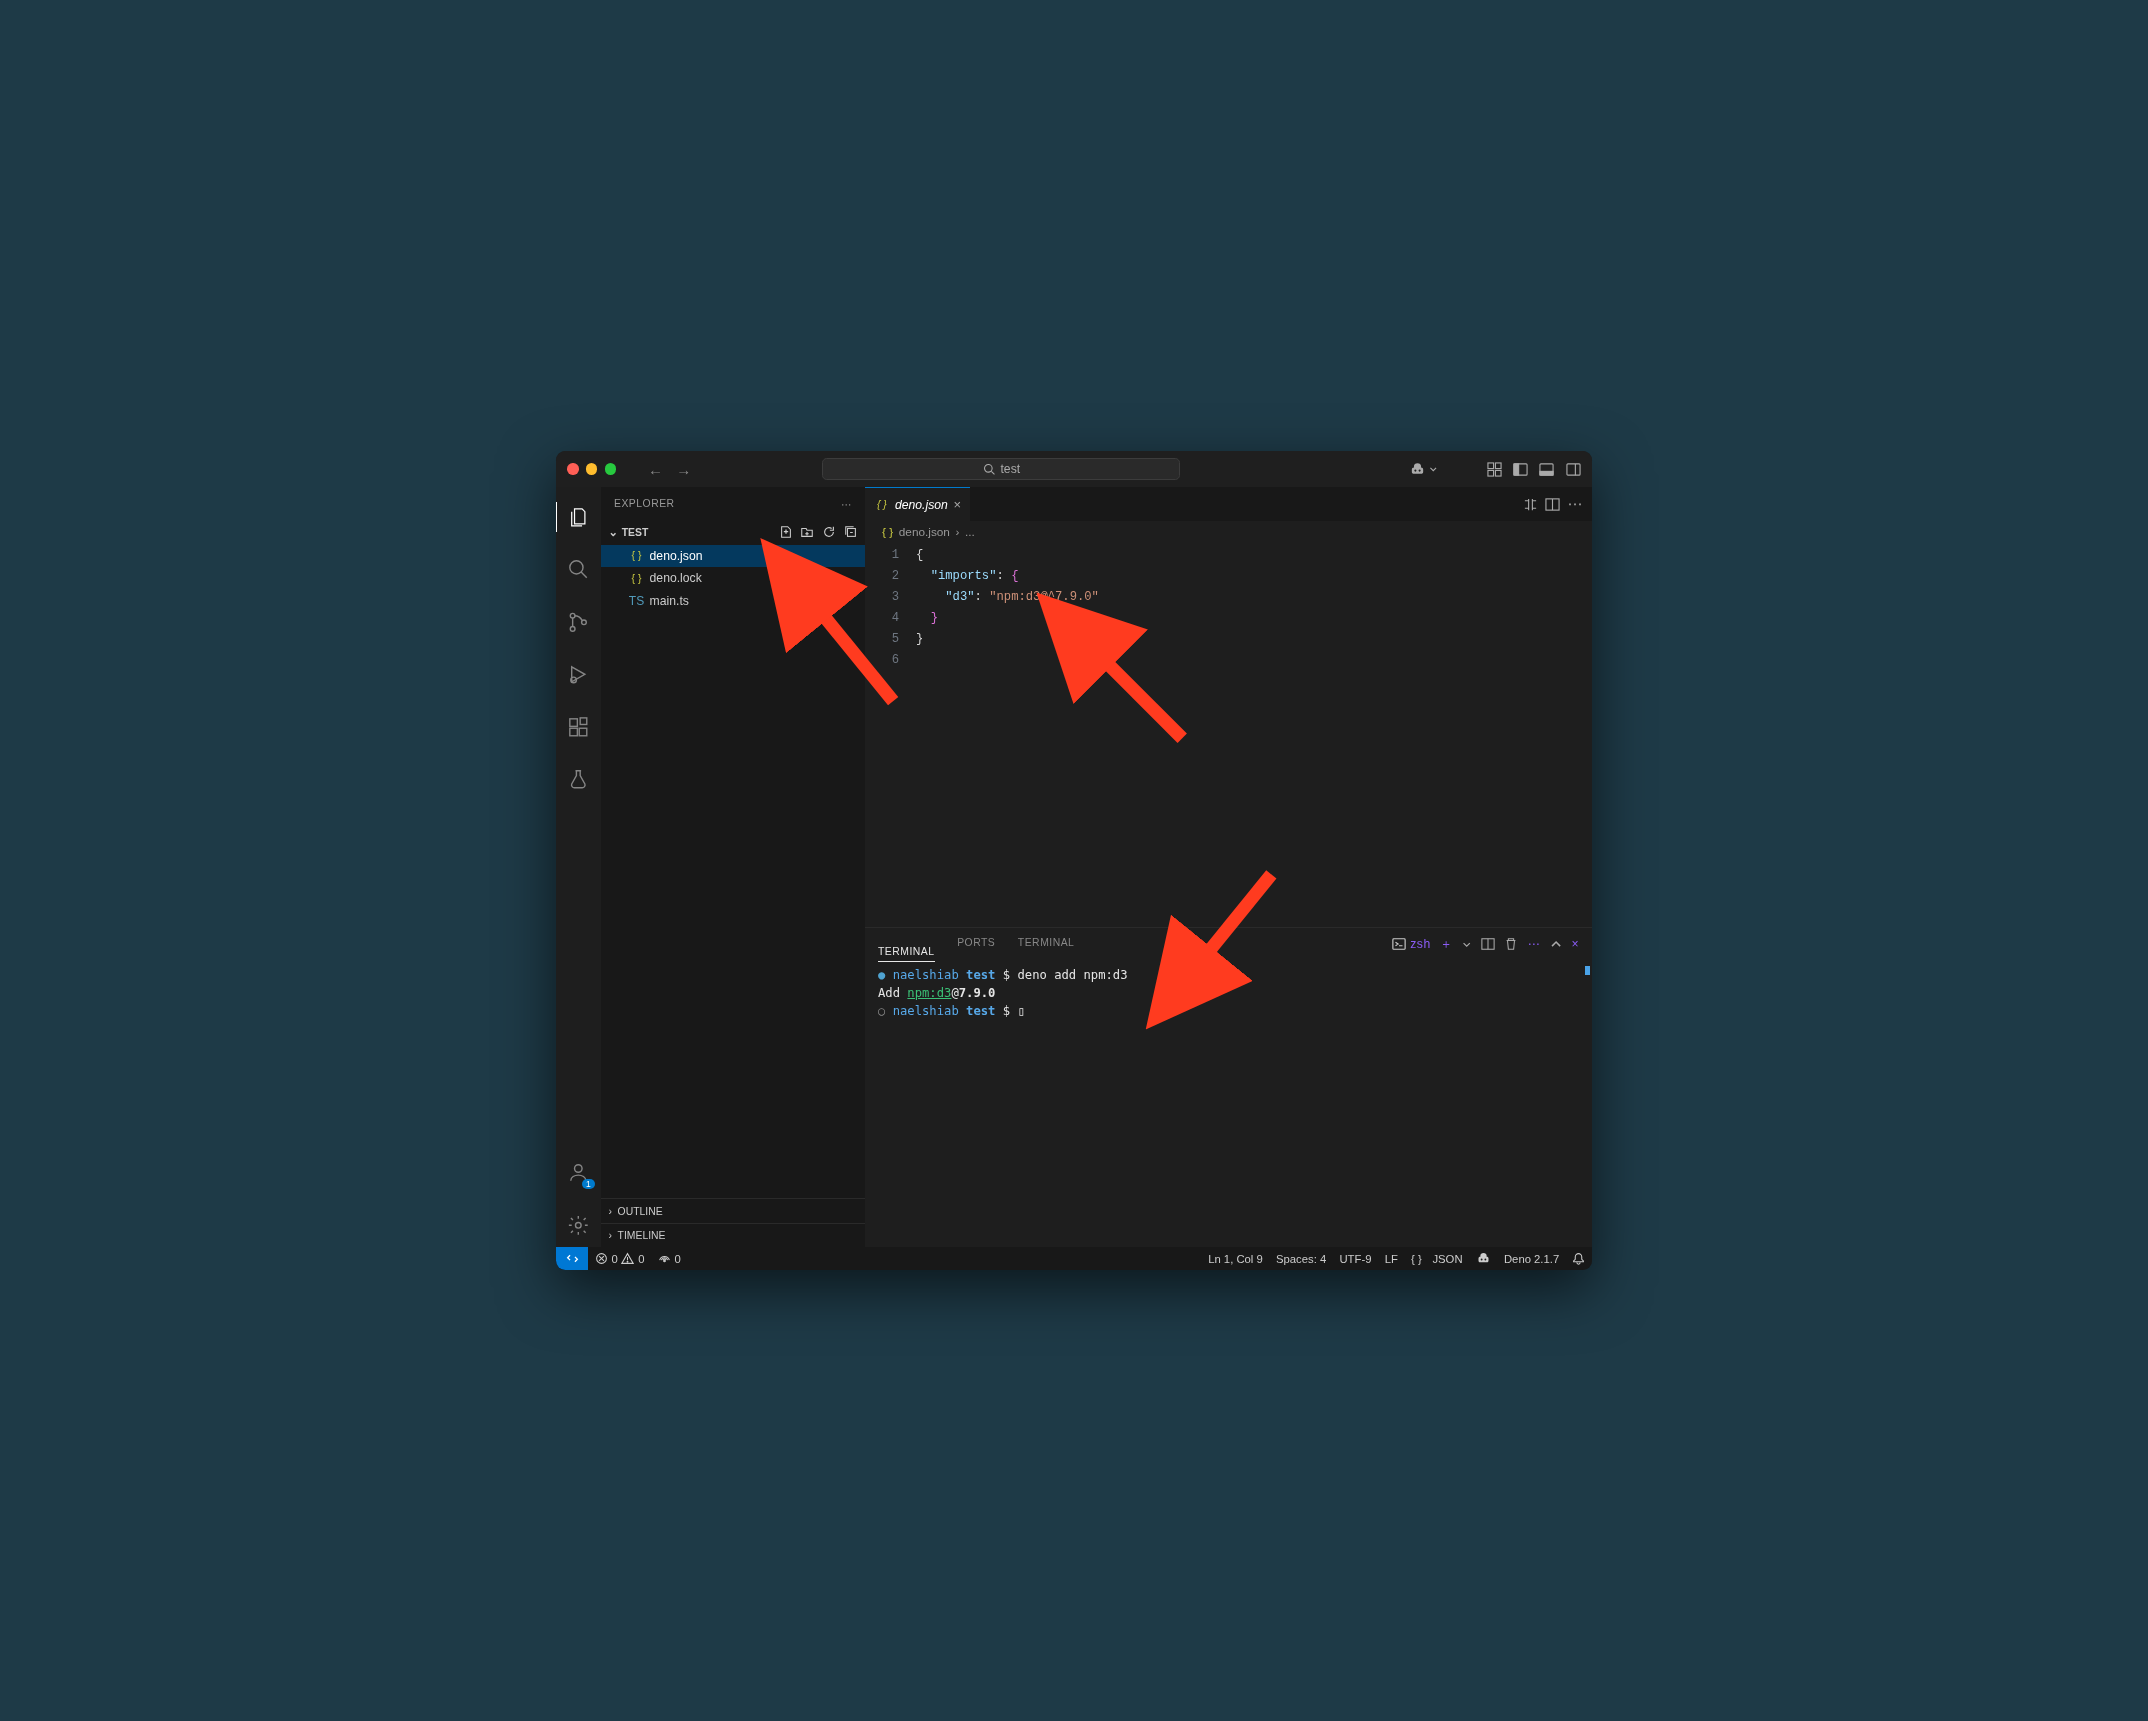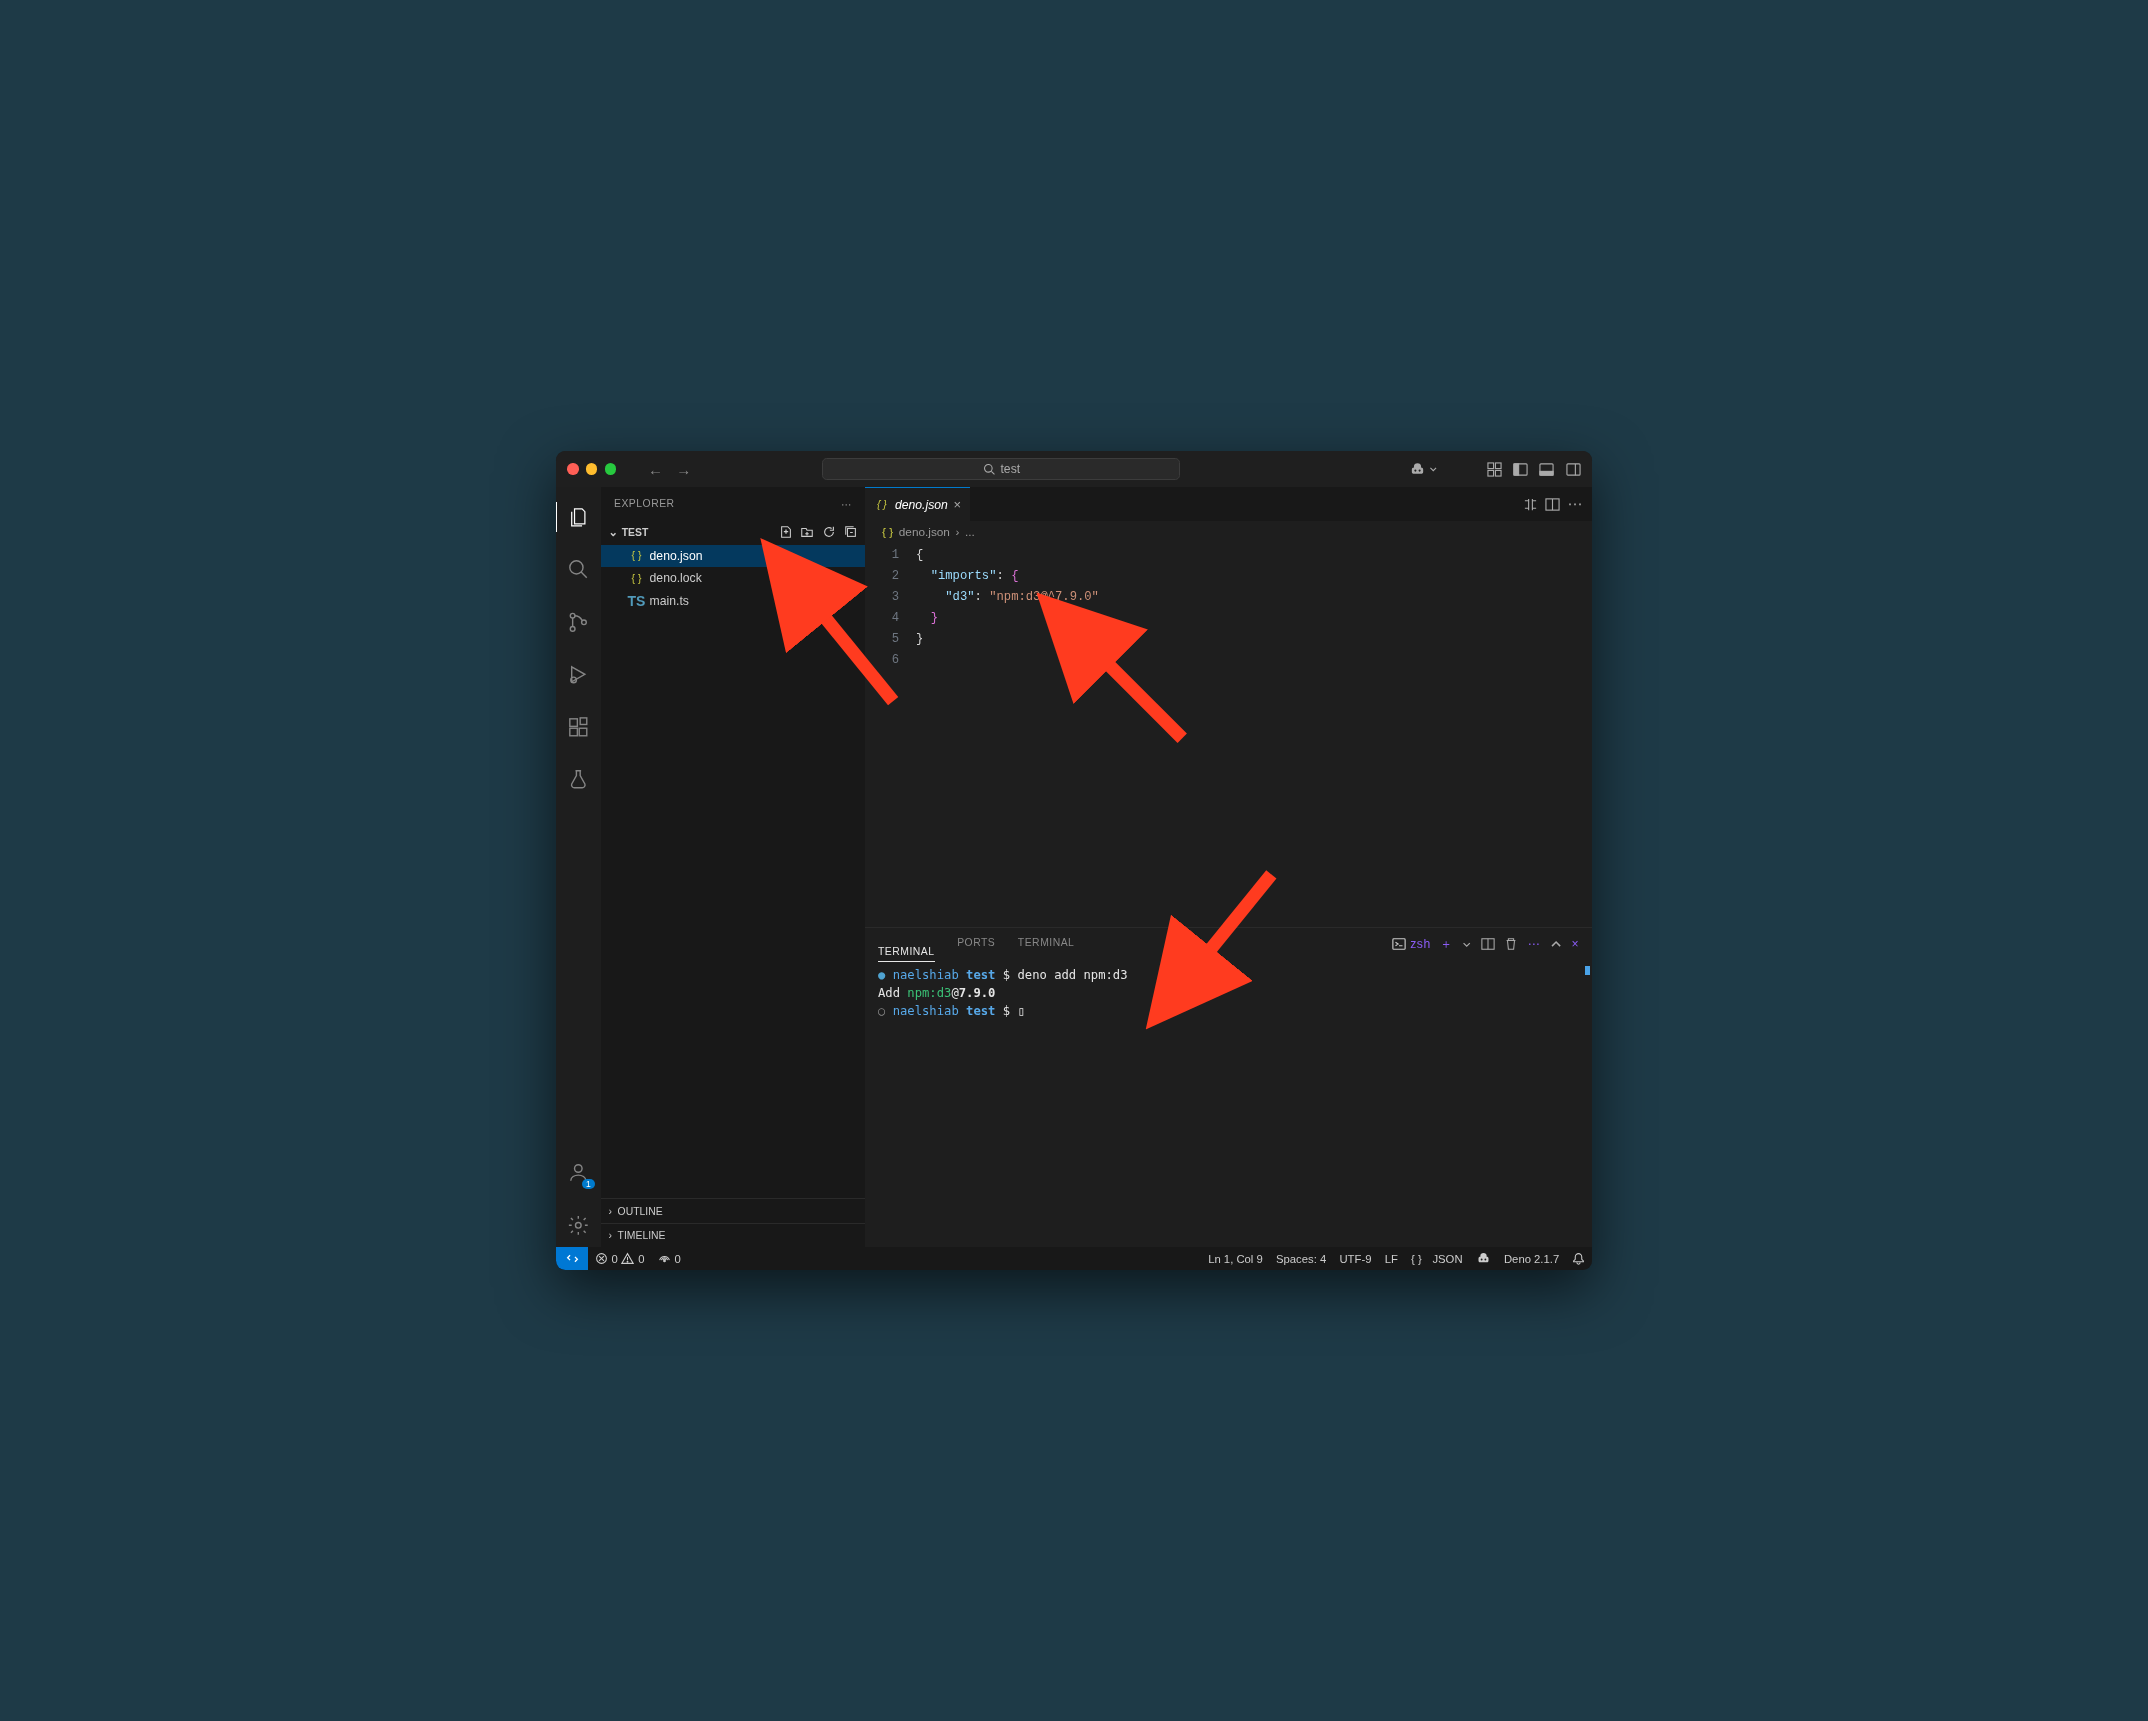--- a/index.html
+++ b/index.html
@@ -104,21 +104,21 @@
   .sb-folder .chev { margin-right:3.8px; font-size:11.3px; color:#ccc;}
   .sb-folder .actions { margin-left:auto; display:flex; gap:3.8px; color:#ccc; }
   .sb-folder .actions span { cursor:pointer; padding:1.9px; }
   .file-row {
     height: 22.6px; display:flex; align-items:center;
     padding-left: 28px; gap:5.6px; font-size:12.2px; color:#ccc; cursor:pointer;
   }
   .file-row.active { background:#04395e; color:#fff; }
   .file-icon { width:15px; height:15px; display:flex; align-items:center; justify-content:center; font-size:10.4px; }
   .file-icon.json { color:#cbcb41; }
-  .file-icon.ts { color:#519aba; font-size:14px; font-weight:bold; }
+  .file-icon.ts { color:#519aba; font-size:12px; font-weight:normal; }
   .sb-spacer { flex:1; }
   .sb-collapsed {
     height: 24.5px; display:flex; align-items:center; padding: 0 7.5px;
     font-size:10.4px; color:#ccc; border-top:0.9px solid #2a2a2a; cursor:pointer;
   }
   .sb-collapsed .chev { margin-right:5.6px; }
   
   .editor-area { flex:1; display:flex; flex-direction:column; background:#1e1e1e; }
   .tabs {
     height: 34px; background:#181818; display:flex; align-items:stretch;
@@ -158,21 +158,21 @@
   }
   .panel-tab { cursor:pointer; padding-bottom:3.8px;}
   .panel-tab.active { color:#e7e7e7; border-bottom:0.9px solid #e7e7e7;margin-top:19px; }
   .panel-actions { margin-left:auto; display:flex; align-items:center; gap:9.4px; color:#8b5cf6; font-size:12.2px; }
   .terminal {
     flex:1; padding: 5.6px 13px;
     font-family: Menlo, Monaco, monospace; font-size:12.2px; line-height:18px;
     color:#ccc;
   }
   .term-blue { color:#57a8e8;margin-top:12px; }
-  .term-green { color:#3bc176; }
+  .term-green { color:#3bc176;text-decoration:underline; }
   .term-white { color:#e5e5e5; }
   .term-bold { font-weight:bold; }
   .bullet-filled { color:#4fa3d1; }
   .bullet-empty { color:#888; }
   .term-scroll { position:absolute; right:1.9px; width:4.7px; height:9.4px; background:#4aa3e8; }
   
   .statusbar {
     height: 22.6px; background:#181818; display:flex; align-items:center;
     font-size:11.3px; color:#ccc;
   }

